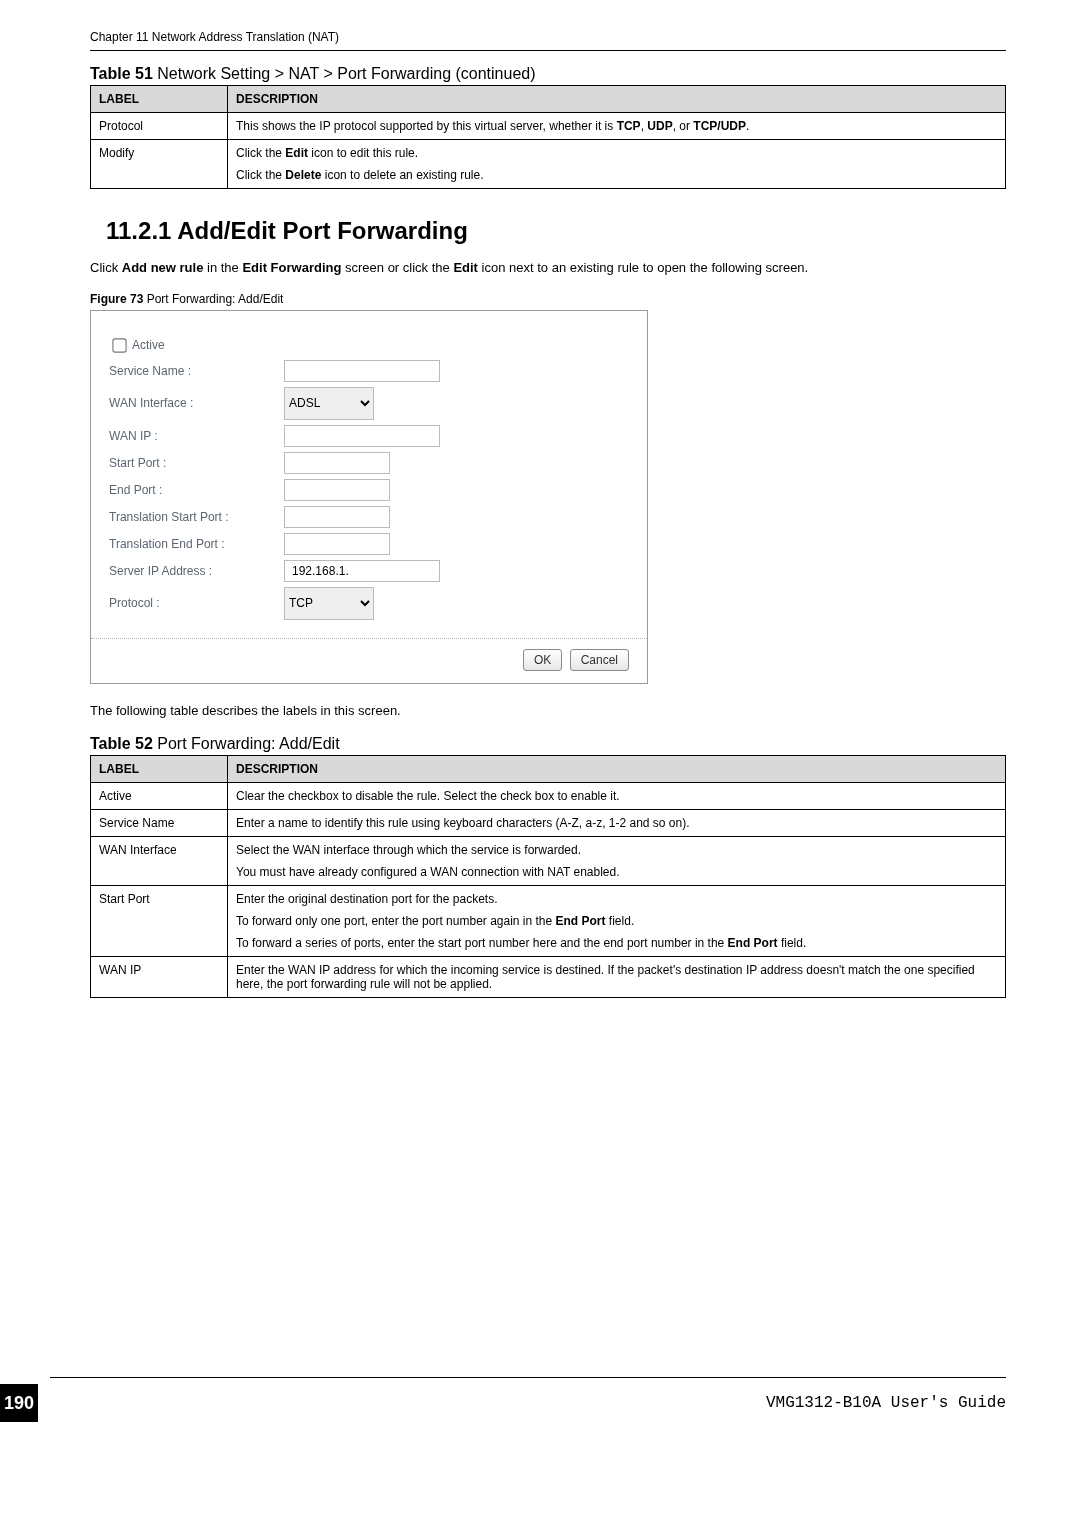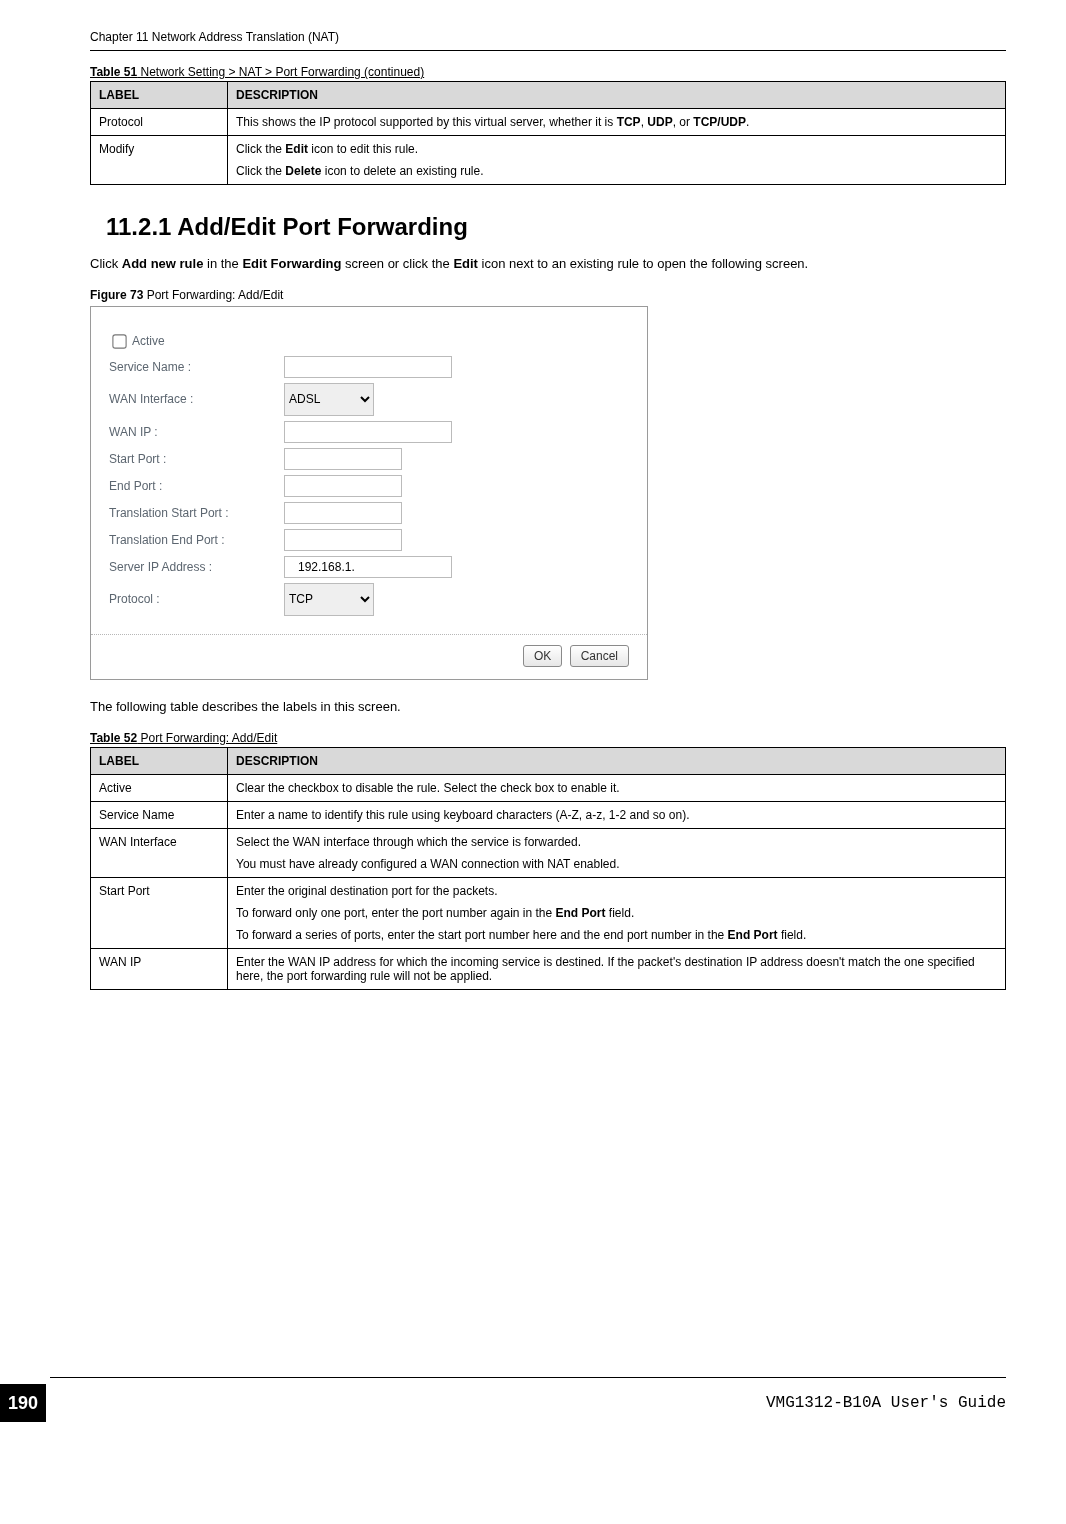--- a/index.html
+++ b/index.html
@@ -21,23 +21,22 @@
     font-size: 12px;
     color: #000;
     margin-bottom: 6px;
   }
   hr.topline {
     border: none;
     border-top: 1.5px solid #000;
     margin: 0 0 14px 0;
   }
   .tbl-caption {
-    font-size: 12px;
+    font-size: 16px;
     margin: 4px 0 2px 0;
-    text-decoration: underline;
   }
   .tbl-caption b { font-weight: bold; }
   table.datatbl {
     border-collapse: collapse;
     width: 100%;
     font-size: 12px;
     margin-bottom: 18px;
     border-radius: 7px;
   }
   table.datatbl th, table.datatbl td {
@@ -85,21 +84,21 @@
   }
   .dialog .row .dlabel {
     width: 175px;
     color: #5c6670;
   }
   .dialog .row .dctrl input[type=text] {
     width: 140px;
     border: 1px solid #bbb;
     height: 18px;
     font-size: 12px;
-    padding: 1px 13px;
+    padding: 1px 7px;
   }
   .dialog .row .dctrl select {
     width: 90px;
     border: 1px solid #bbb;
     height: 33px;
     font-size: 12px;
   }
   .dialog .row.chk input[type=checkbox] {
     margin-right: 6px;
     transform: scale(1.1);
@@ -133,21 +132,21 @@
     border: none;
     border-top: 1.5px solid #000;
     margin: 0 0 0 50px;
   }
   .footer .footrow {
     display: flex;
     align-items: center;
     margin-top: 6px;
   }
   .footer .pagenum-box {
-    width: 46px;
+    width: 38px;
     height: 38px;
     background: #000;
     color: #fff;
     display: flex;
     align-items: center;
     justify-content: center;
     font-size: 18px;
     font-weight: bold;
     font-family: Arial, sans-serif;
   }

